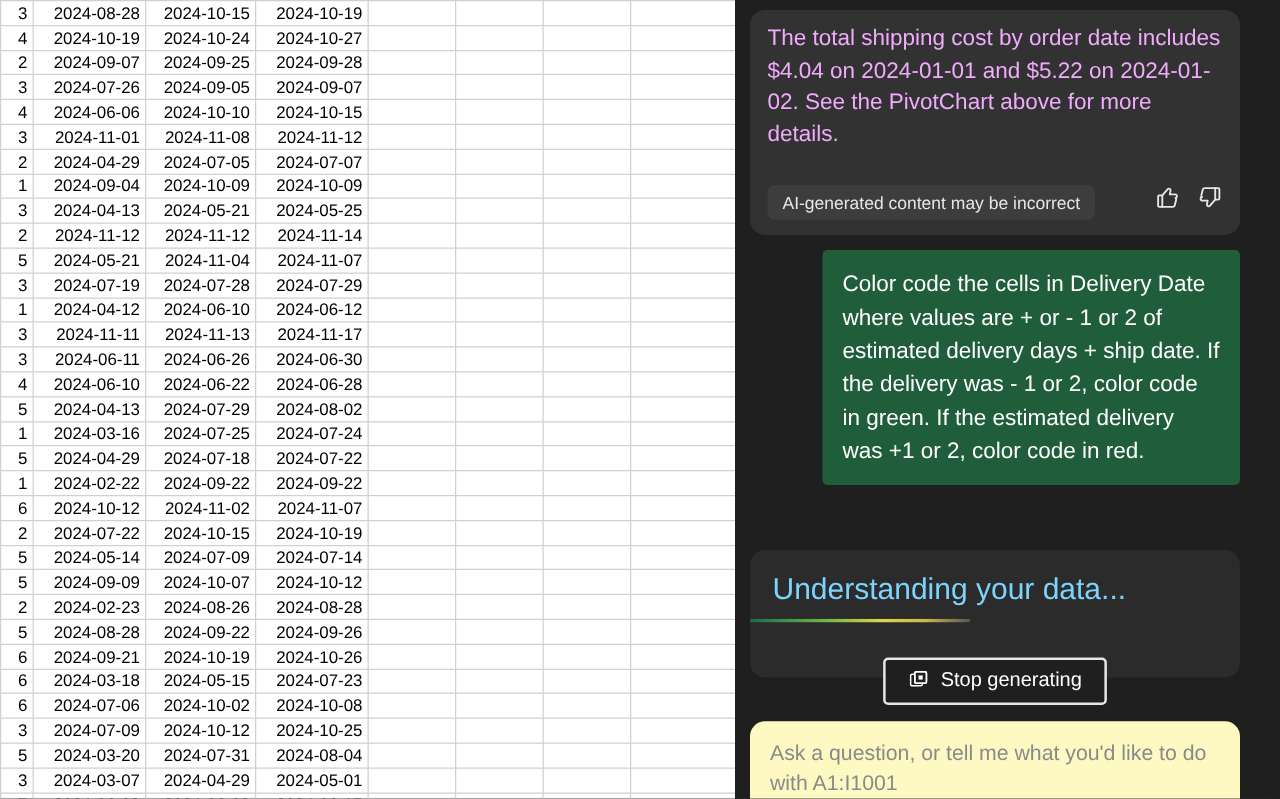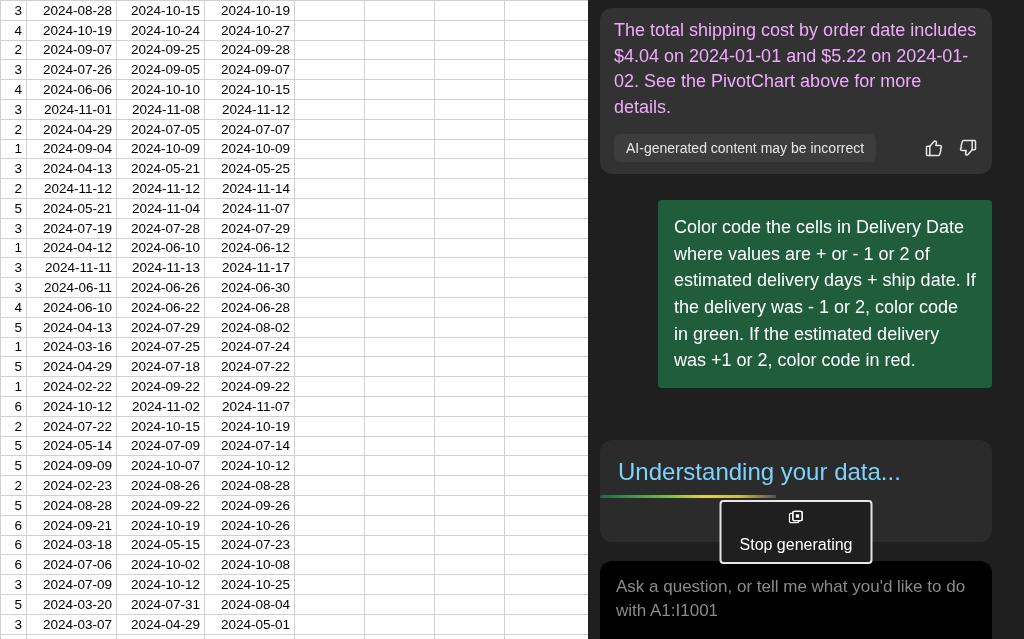--- a/index.html
+++ b/index.html
@@ -31,21 +31,21 @@
   
   .side { flex: 1; background: #1f1f1f; height: 100%; position: relative; color: #fff; }
   .ai-msg {
     position: absolute;
     left: 12px; right: 32px; top: 8px;
     background: #323232;
     border-radius: 12px;
     padding: 10px 14px 12px 14px;
   }
   .ai-text { font-size: 18px; line-height: 1.42; color: #f0abfc; }
-  .ai-footer { margin-top: 14px; display: flex; align-items: center; }
+  .ai-footer { margin-top: 28px; display: flex; align-items: flex-start; }
   .disclaimer {
     background: #3d3d3d;
     color: #e6e6e6;
     font-size: 14px;
     padding: 6px 12px;
     border-radius: 6px;
   }
   .fb { margin-left: auto; display: flex; gap: 14px; align-items: center; color: #e6e6e6; }
   .fb span { cursor: pointer; display: inline-flex; }
 
@@ -80,33 +80,32 @@
   .stop-btn {
     position: absolute;
     left: 50%; transform: translateX(-50%);
     bottom: -22px;
     background: #1f1f1f;
     border: 2px solid #e6e6e6;
     color: #fff;
     font-size: 16px;
     padding: 8px 18px;
     border-radius: 4px;
-    display: flex; align-items: center; gap: 10px;
+    display: flex; gap: 10px;
     cursor: pointer;
     z-index: 5;
-    flex-direction: column;
   }
   .stop-ic { width: 16px; height: 16px; }
 
   .input-area {
     position: absolute;
     left: 12px; right: 32px; bottom: 0;
-    background: #000000;
+    background: #fef9c3;
     border-radius: 12px 12px 0 0;
-    padding: 14px 16px 16px 16px;
+    padding: 14px 16px 0 16px;
   }
   .input-txt { font-size: 17px; color: #8a8a8a; line-height: 1.4; }
   .thumb-svg { width: 20px; height: 20px; }
 </style>
 </head>
 <body>
 
 <div class="app">
   <div class="sheet">
     <table>

